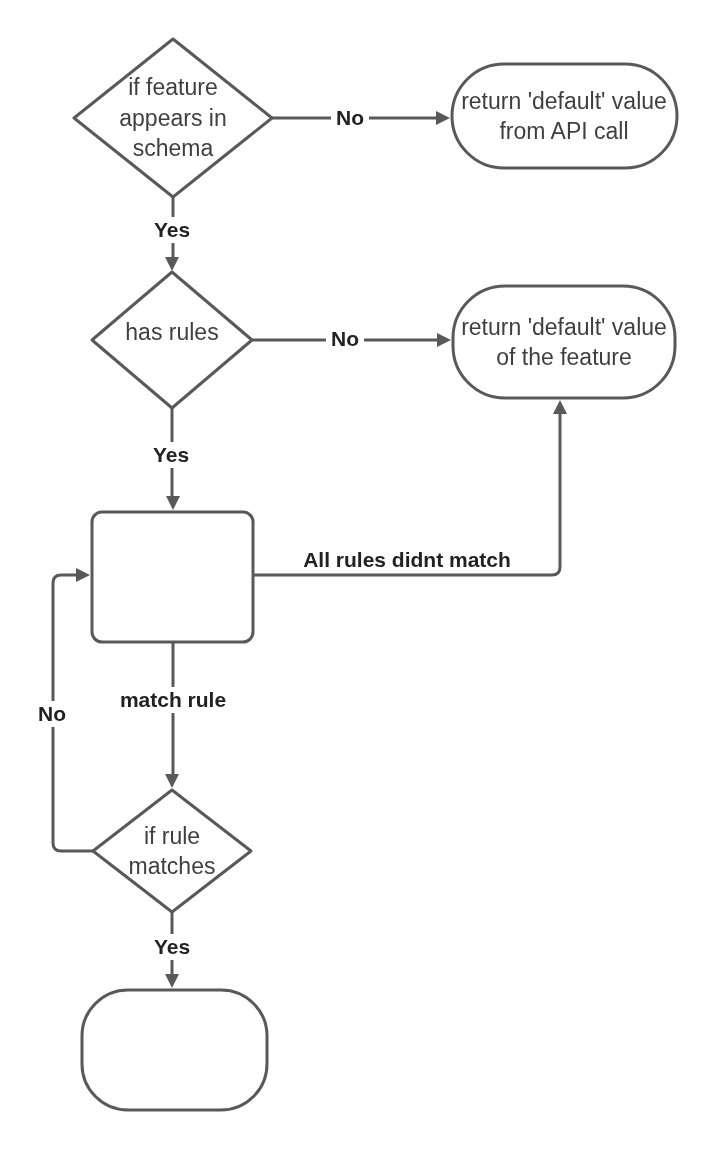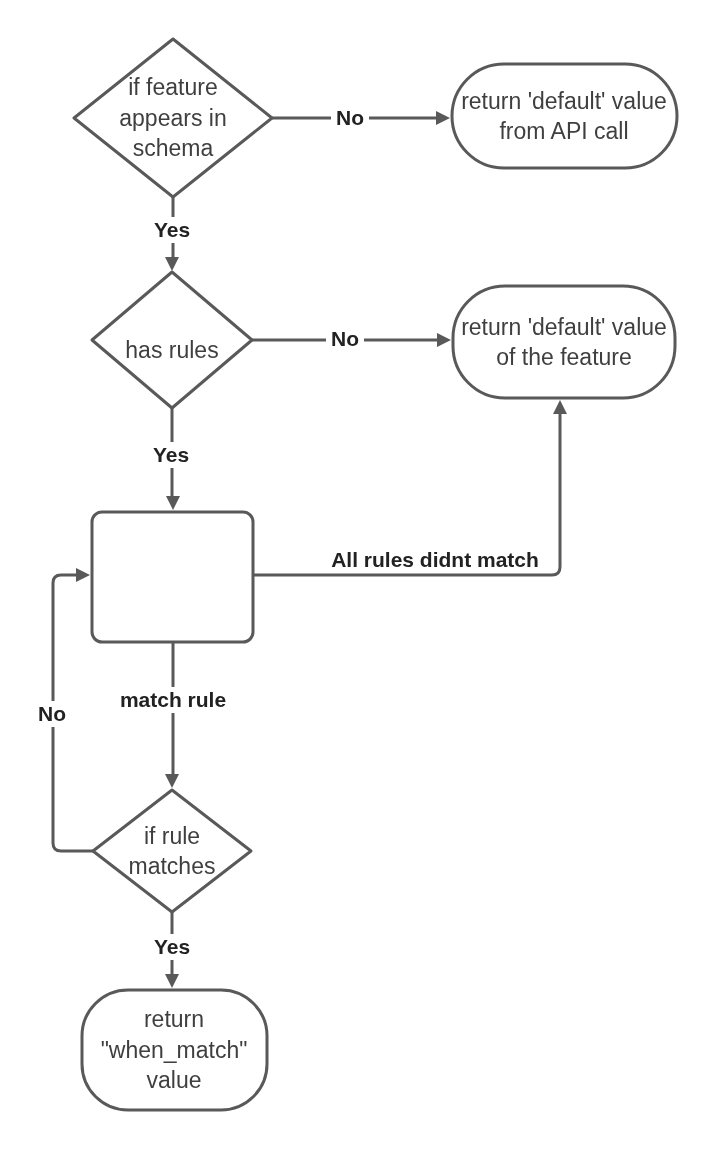--- a/index.html
+++ b/index.html
@@ -102,42 +102,39 @@
     </g>
   </svg>
 
   <div class="node-label" style="left:173px; top:118px; width:120px; height:110px;">if feature
 appears in
 schema</div>
 
   <div class="node-label" style="left:564px; top:116px; width:212px; height:90px;">return 'default' value
 from API call</div>
 
-  <div class="node-label" style="left:172px; top:350px; width:130px; height:60px;">has rules</div>
+  <div class="node-label" style="left:172px; top:332px; width:130px; height:60px;">has rules</div>
 
   <div class="node-label" style="left:564px; top:342px; width:212px; height:90px;">return 'default' value
 of the feature</div>
 
 
   <div class="node-label" style="left:172px; top:851px; width:110px; height:70px;">if rule
 matches</div>
 
-  <div class="node-label" style="left:174px; top:1050px; width:160px; height:100px;">return
-"when_match"
-value</div>
 
   <span class="edge-label" style="left:350px; top:118px;">No</span>
 
   <span class="edge-label" style="left:172px; top:230px;">Yes</span>
 
   <span class="edge-label" style="left:345px; top:339px;">No</span>
 
   <span class="edge-label" style="left:171px; top:455px;">Yes</span>
 
-  <span class="edge-label" style="left:407px; top:560px;margin-left:28px;">All rules didnt match</span>
+  <span class="edge-label" style="left:407px; top:560px;">All rules didnt match</span>
 
   <span class="edge-label" style="left:173px; top:700px;">match rule</span>
 
   <span class="edge-label" style="left:52px; top:714px;">No</span>
 
   <span class="edge-label" style="left:172px; top:947px;">Yes</span>
 
 </div>
 
 </body></html>

